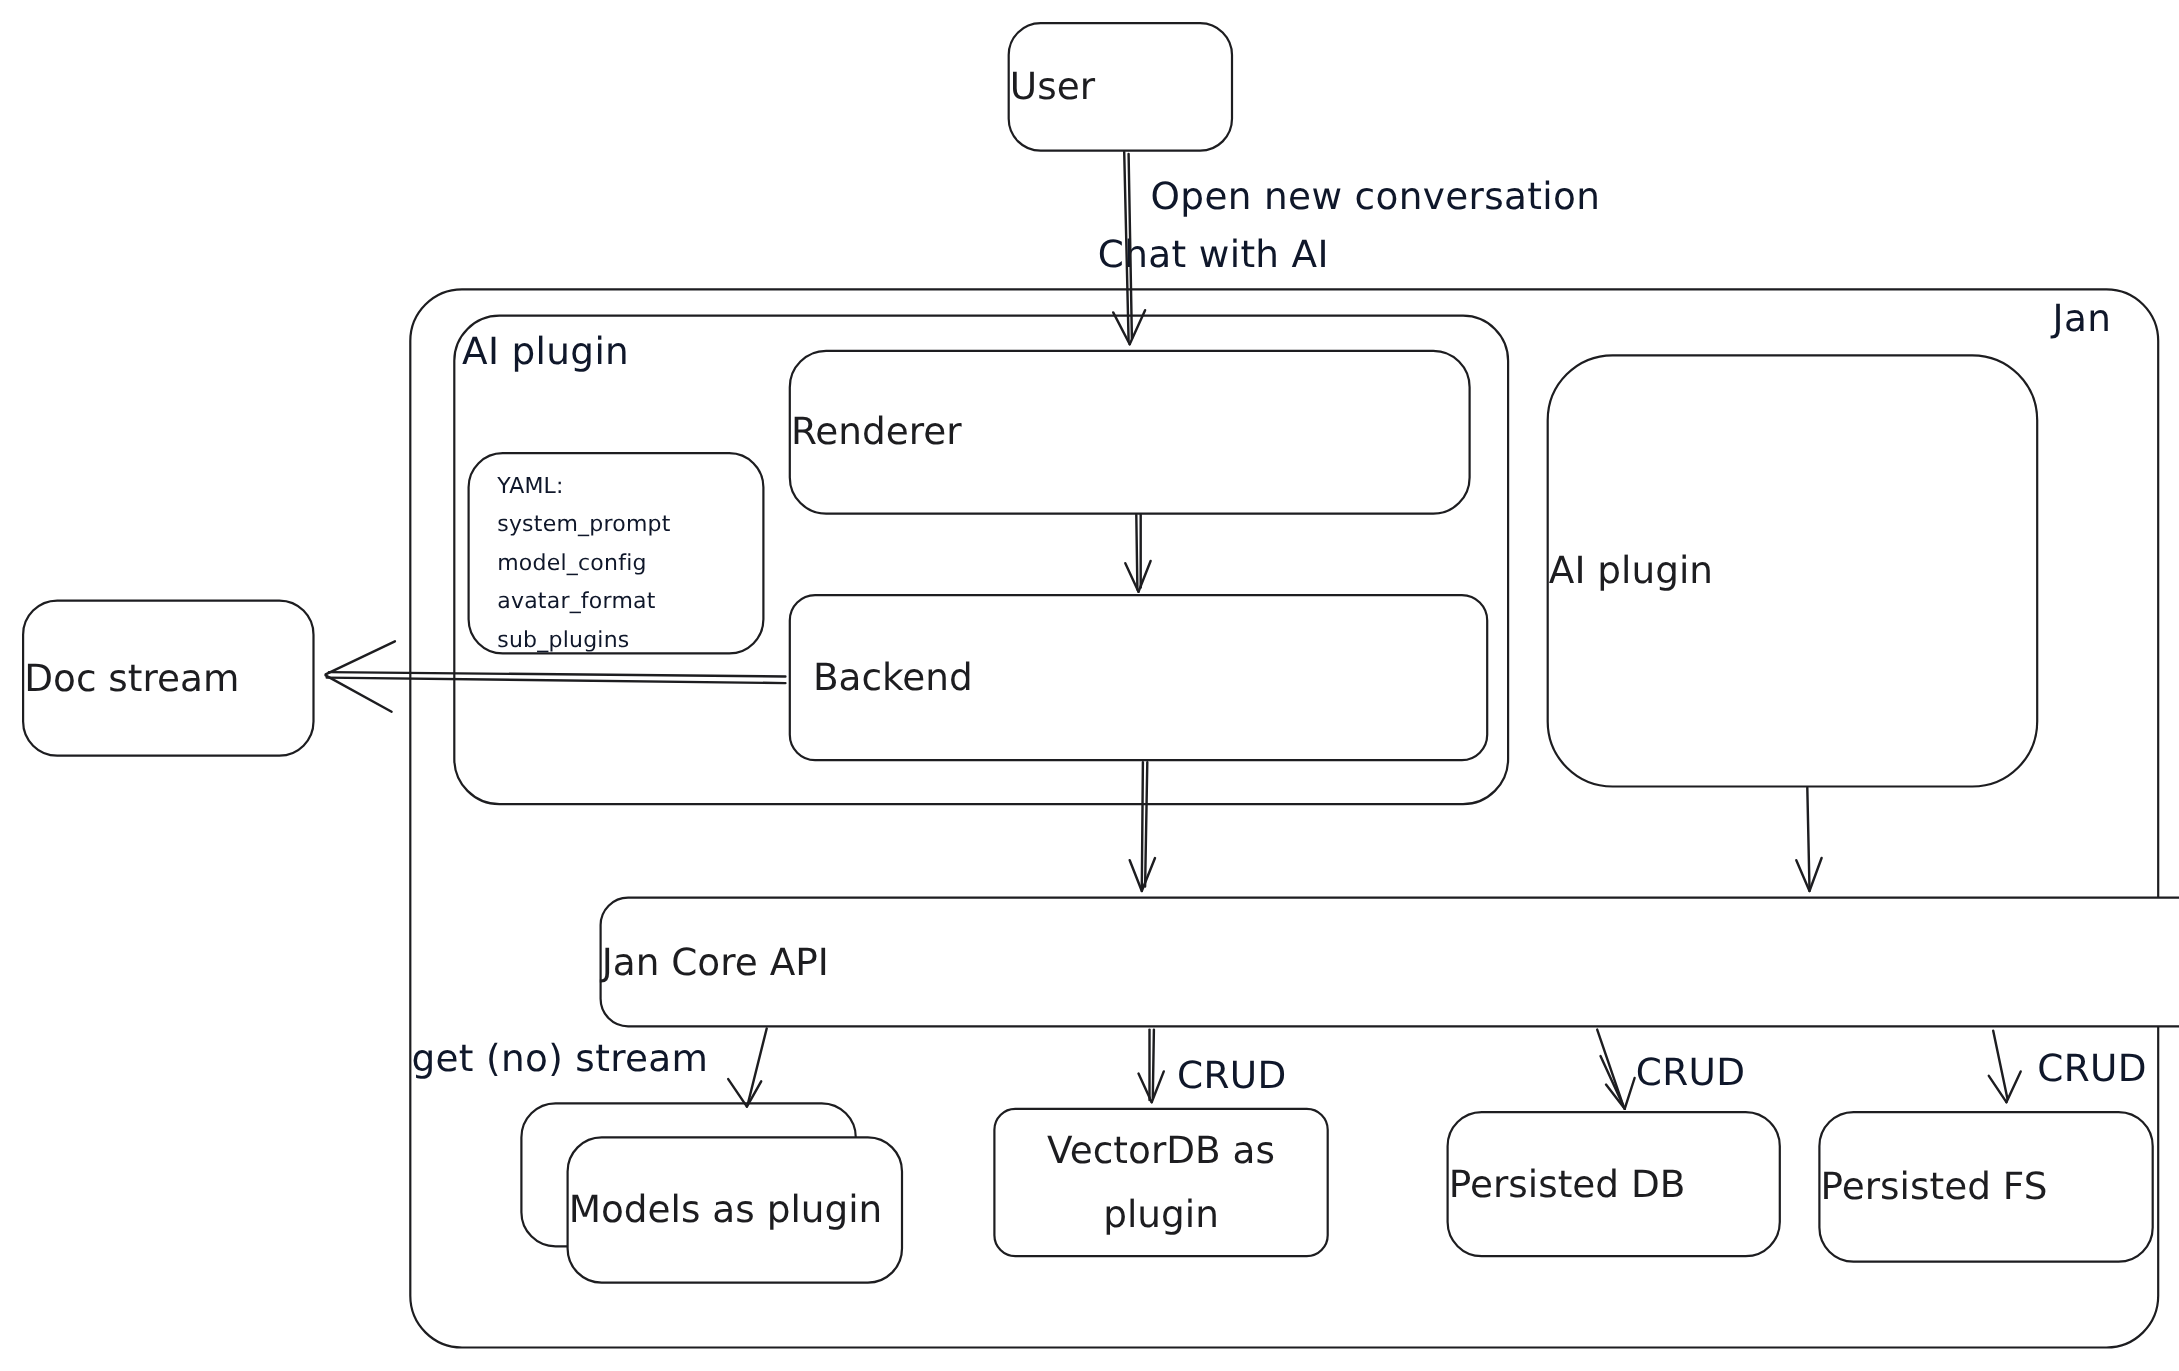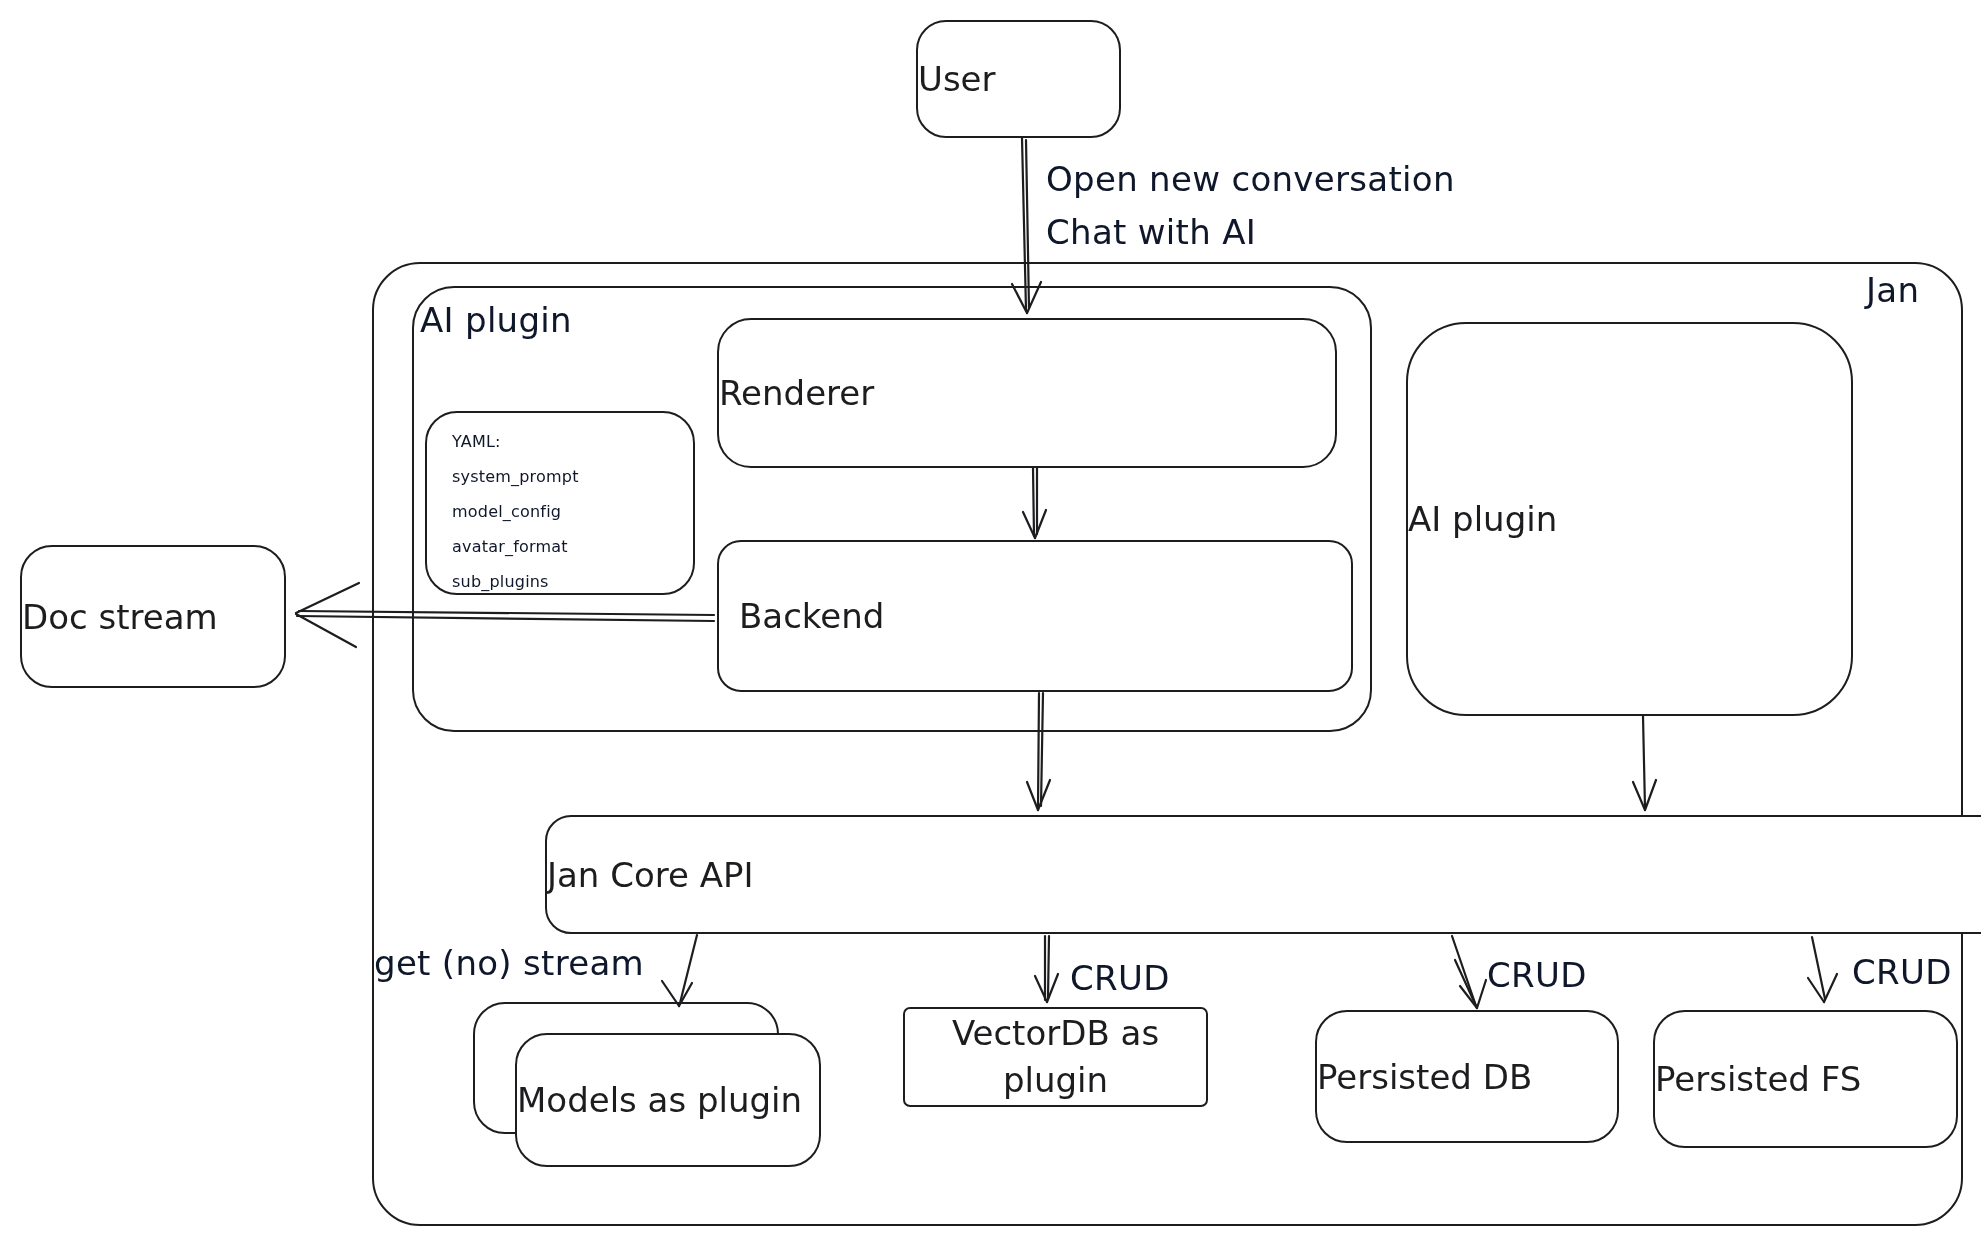--- a/index.html
+++ b/index.html
@@ -26,21 +26,21 @@
     z-index:2;
     letter-spacing:.3px;
   }
   .center{
     display:flex;
     align-items:center;
     text-align:center;
     white-space:normal;
   }
   .node-label{font-size:34px;line-height:44px;}
-  .note-text{font-size:16px;line-height:35px;letter-spacing:.2px;}
+  .note-text{font-size:20px;line-height:35px;letter-spacing:.2px;}
   #arrows{
     position:absolute;left:0;top:0;z-index:3;
     pointer-events:none;
   }
 </style>
 </head>
 <body>
 
 <div id="canvas">
 
@@ -77,38 +77,38 @@
 
   <div class="box center node-label" style="left:545px;top:815px;width:1604px;height:119px;border-radius:26px;">
     <span>Jan Core API</span>
   </div>
 
   <div class="box" style="left:473px;top:1002px;width:306px;height:132px;border-radius:32px;"></div>
   <div class="box center node-label" style="left:515px;top:1033px;width:306px;height:134px;border-radius:32px;line-height:47px;">
     <span>Models as plugin</span>
   </div>
 
-  <div class="box center node-label" style="left:903px;top:1007px;width:305px;height:100px;border-radius:7px;line-height:47px;">
+  <div class="box center node-label" style="left:903px;top:1007px;width:305px;height:136px;border-radius:20px;line-height:58px;">
     <span>VectorDB as plugin</span>
   </div>
 
   <div class="box center node-label" style="left:1315px;top:1010px;width:304px;height:133px;border-radius:32px;">
     <span>Persisted DB</span>
   </div>
 
   <div class="box center node-label" style="left:1653px;top:1010px;width:305px;height:138px;border-radius:32px;">
     <span>Persisted FS</span>
   </div>
 
   <div class="box center node-label" style="left:916px;top:20px;width:205px;height:118px;border-radius:30px;">
     <span>User</span>
   </div>
 
   <div class="lbl node-label" style="left:1046px;top:157px;">Open new conversation</div>
-  <div class="lbl node-label" style="left:1046px;top:210px;text-align:right;">Chat with AI</div>
+  <div class="lbl node-label" style="left:998px;top:210px;text-align:right;">Chat with AI</div>
 
   <div class="lbl node-label" style="left:374px;top:941px;">get (no) stream</div>
 
   <div class="lbl node-label" style="left:1070px;top:956px;">CRUD</div>
   <div class="lbl node-label" style="left:1487px;top:953px;">CRUD</div>
   <div class="lbl node-label" style="left:1852px;top:950px;">CRUD</div>
 
   <svg id="arrows" width="1981" height="1246" viewBox="0 0 1981 1246">
     <g stroke="#1d1d20" stroke-width="2.2" fill="none" stroke-linecap="round">
 

